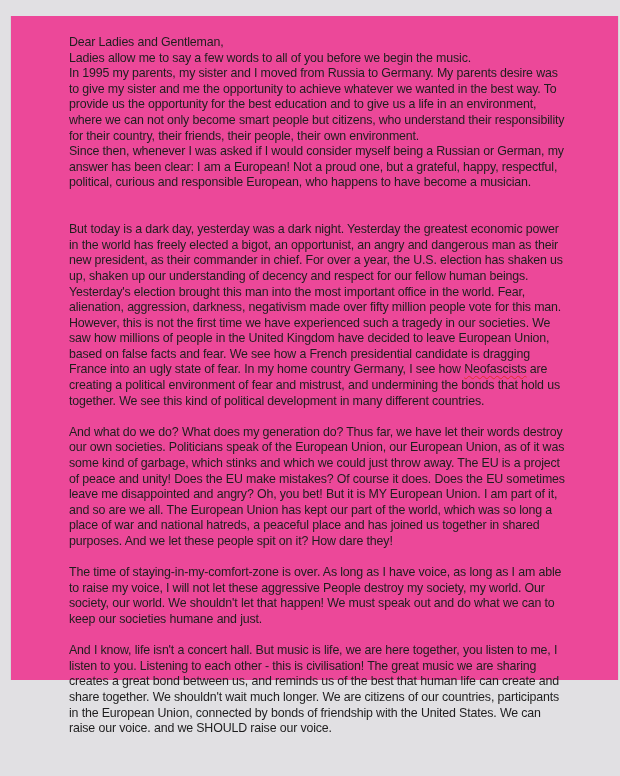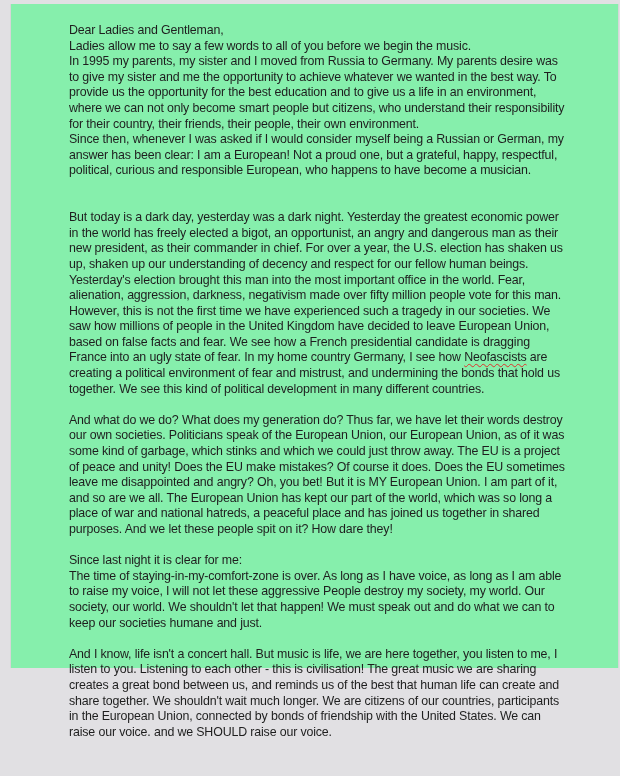--- a/index.html
+++ b/index.html
@@ -2,22 +2,22 @@
 <html><head>
 <meta charset="utf-8">
 <style>
   html, body { margin: 0; padding: 0; }
   body {
     width: 620px; height: 776px; overflow: hidden;
     background: #e1e0e3;
     font-family: "Liberation Sans", sans-serif;
   }
   .page {
-    position: absolute; left: 10px; top: 4px; width: 607px; height: 664px;
-    background: #86efac;
+    position: absolute; left: 10px; top: 16px; width: 607px; height: 664px;
+    background: #ec4899;
     border-left: 1px solid #d6d6d8;
     border-right: 1px solid #d6d6d8;
   }
   .text {
     position: absolute; left: 58px; top: 19px; width: 500px;
     font-size: 12.4px; line-height: 15.6px; color: #1e1e1e;
     letter-spacing: -0.15px;
   }
   .text p { margin: 0; }
   .gap { height: 15.6px; }
@@ -35,20 +35,19 @@
     <p>Dear Ladies and Gentleman,</p>
     <p>Ladies allow me to say a few words to all of you before we begin the music.</p>
     <p>In 1995 my parents, my sister and I moved from Russia to Germany. My parents desire was to give my sister and me the opportunity to achieve whatever we wanted in the best way. To provide us the opportunity for the best education and to give us a life in an environment, where we can not only become smart people but citizens, who understand their responsibility for their country, their friends, their people, their own environment.</p>
     <p>Since then, whenever I was asked if I would consider myself being a Russian or German, my answer has been clear: I am a European! Not a proud one, but a grateful, happy, respectful, political, curious and responsible European, who happens to have become a musician.</p>
     <div class="gap"></div>
     <div class="gap"></div>
     <p><span>But today is a dark day, yesterday was a dark night. Yesterday the greatest economic power in the world has freely elected a bigot, an opportunist, an angry and dangerous man as their new president, as their commander in chief. For over a year, the U.S. election has shaken us up, shaken up our understanding of decency and respect for our fellow human beings.  Yesterday's election brought this man into the most important office in the world. Fear, alienation, aggression, darkness, negativism made over fifty million people vote for this man. However, this is not the first time we have experienced such a tragedy in our societies. We saw how millions of people in the United Kingdom have decided to leave European Union, based on false facts and fear. We see how a French presidential candidate is dragging France into an ugly state of fear. In my home country Germany, I see how </span><span class="squiggle">Neofascists</span><span> are creating a political environment of fear and mistrust, and undermining the bonds that hold us together.  We see this kind of political development in many different countries.</span></p>
     <div class="gap"></div>
     <p>And what do we do? What does my generation do? Thus far, we have let their words destroy our own societies. Politicians speak of the European Union, our European Union, as of it was some kind of garbage, which stinks and which we could just throw away. The EU is a project of peace and unity! Does the EU make mistakes? Of course it does. Does the EU sometimes leave me disappointed and angry? Oh, you bet! But it is MY European Union. I am part of it, and so are we all. The European Union has kept our part of the world, which was so long a place of war and national hatreds, a peaceful place and has joined us together in shared purposes. And we let these people spit on it? How dare they!</p>
     <div class="gap"></div>
-    <p>Since last night it is clear for me:</p>
     <p>The time of staying-in-my-comfort-zone is over. As long as I have voice, as long as I am able to raise my voice, I will not let these aggressive People destroy my society, my world. Our society, our world. We shouldn't let that happen!  We must speak out and do what we can to keep our societies humane and just.</p>
     <div class="gap"></div>
     <p>And I know, life isn't a concert hall. But music is life, we are here together, you listen to me, I listen to you. Listening to each other - this is civilisation! The great music we are sharing creates a great bond between us, and reminds us of the best that human life can create and share together. We shouldn't wait much longer. We are citizens of our countries, participants in the European Union, connected by bonds of friendship with the United States.  We can raise our voice. and we SHOULD raise our voice.</p>
     <div class="gap"></div>
 
   </div>
 </div>
 
 </body></html>

